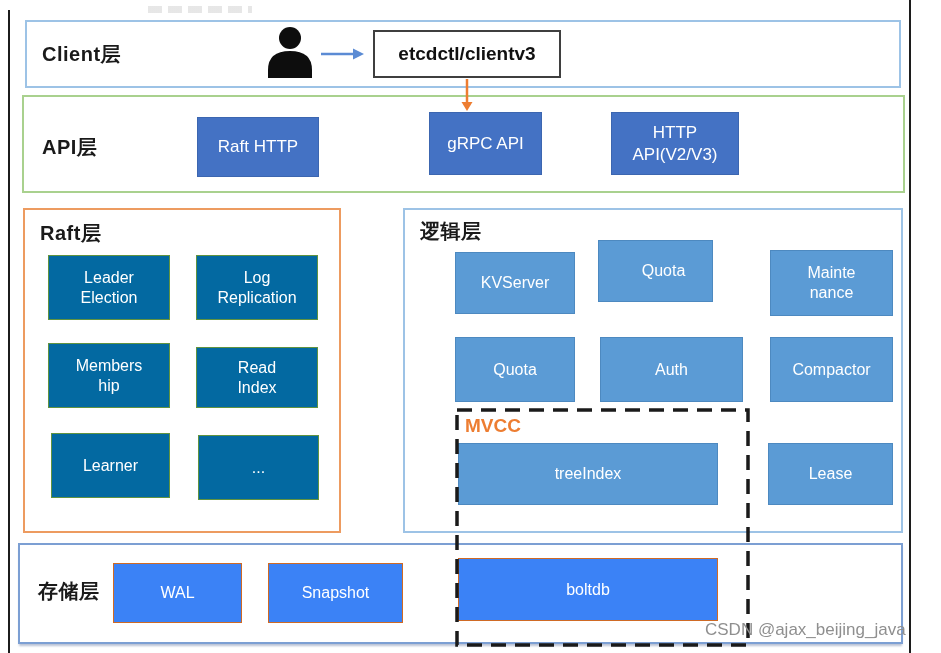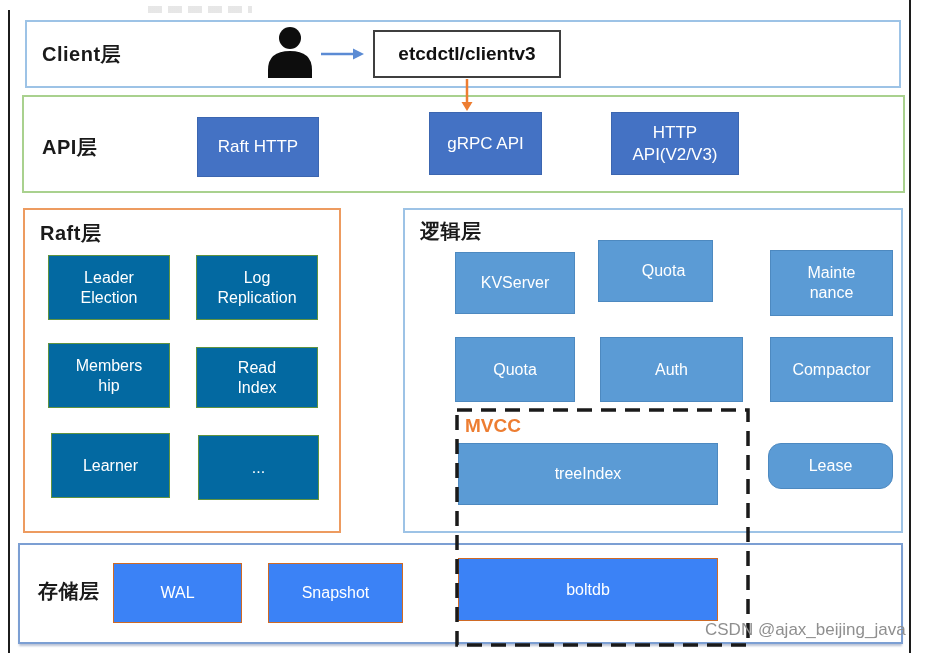--- a/index.html
+++ b/index.html
@@ -136,21 +136,21 @@
   <div class="node node-orange" style="left:268px;top:563px;width:135px;height:60px;">
     <span>Snapshot</span>
   </div>
   <div class="node node-orange" style="left:458px;top:558px;width:260px;height:63px;">
     <span>boltdb</span>
   </div>
 
   <div class="node node-blue" style="left:458px;top:443px;width:260px;height:62px;">
     <span>treeIndex</span>
   </div>
-  <div class="node node-blue" style="left:768px;top:443px;width:125px;height:46px;border-radius:13px;">
+  <div class="node node-blue" style="left:768px;top:443px;width:125px;height:62px;">
     <span>Lease</span>
   </div>
 
   <svg style="left:455px;top:408px;" width="295" height="239" viewBox="0 0 295 239">
     <rect x="2" y="2" width="291" height="235" fill="none" stroke="#1a1a1a" stroke-width="3.5" stroke-dasharray="15 9"></rect>
   </svg>
   <div class="mvcc-label" style="left:465px;top:415px;color:#ED7D31;">MVCC</div>
 
   <div class="watermark" style="left:705px;top:620px;">CSDN @ajax_beijing_java</div>
 

